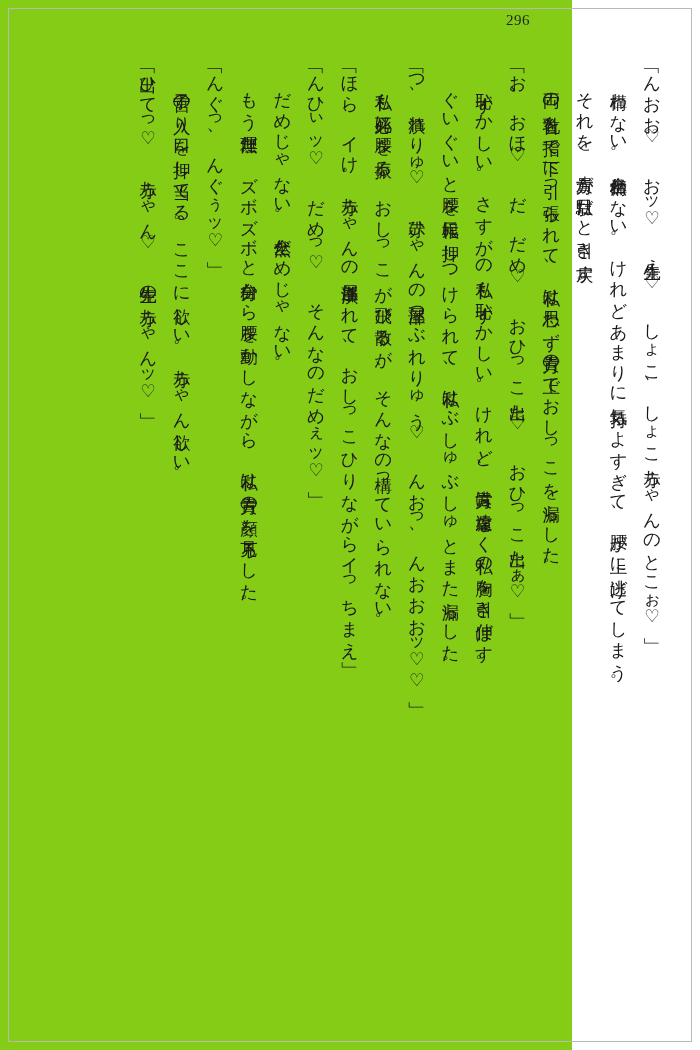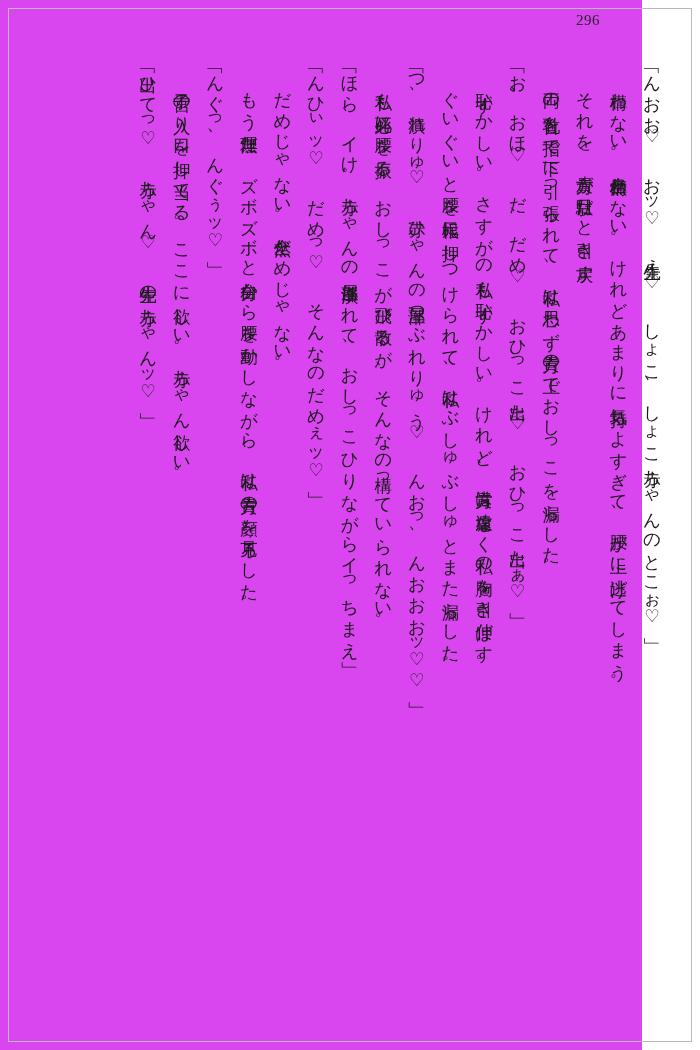--- a/index.html
+++ b/index.html
@@ -12,23 +12,23 @@
     height: 1050px;
     font-family: "Liberation Serif", "DejaVu Serif", serif;
     color: #1a1a1a;
     position: relative;
     overflow: hidden;
   }
   .page {
     position: absolute;
     left: 0;
     top: 0;
-    width: 642px;
+    width: 572px;
     height: 1050px;
-    background: #d946ef;
+    background: #84cc16;
     box-sizing: border-box;
   }
   .page-frame {
     position: absolute;
     left: 8px;
     top: 8px;
     width: 684px;
     height: 1034px;
     border: 1px solid #b9b9b9;
     box-sizing: border-box;

